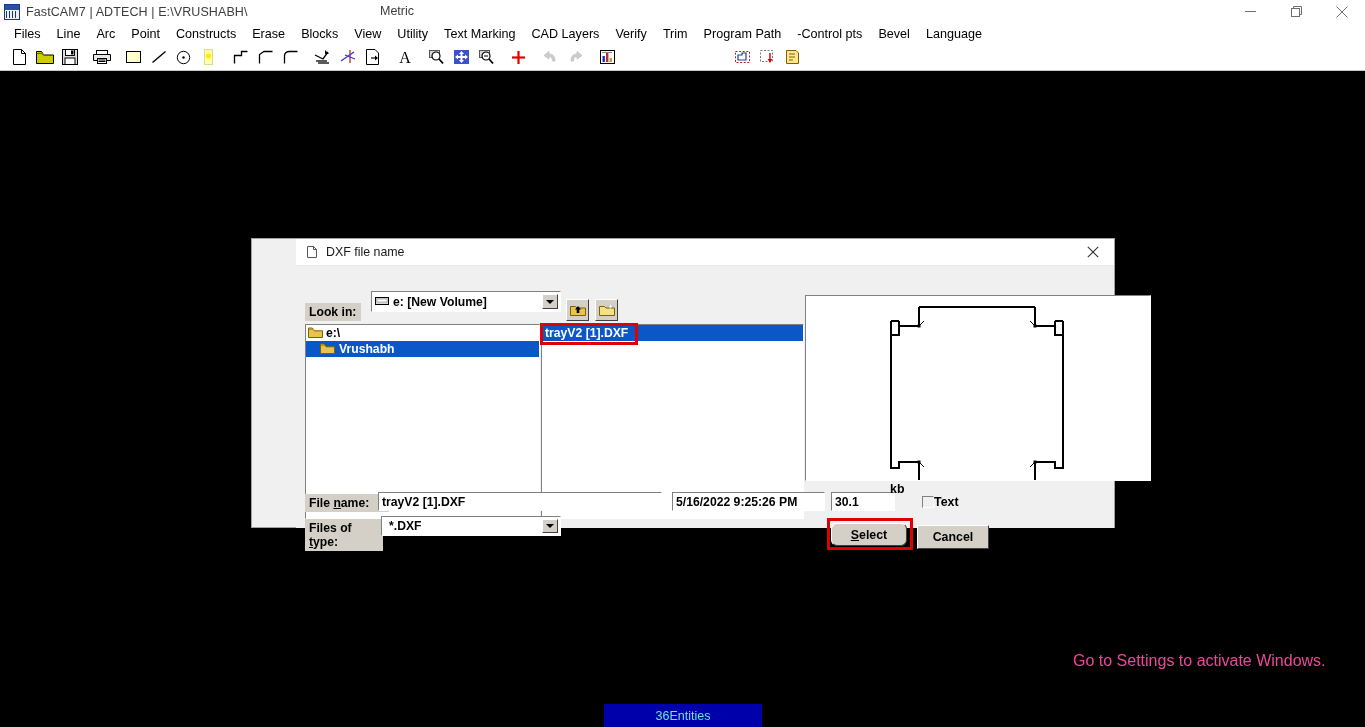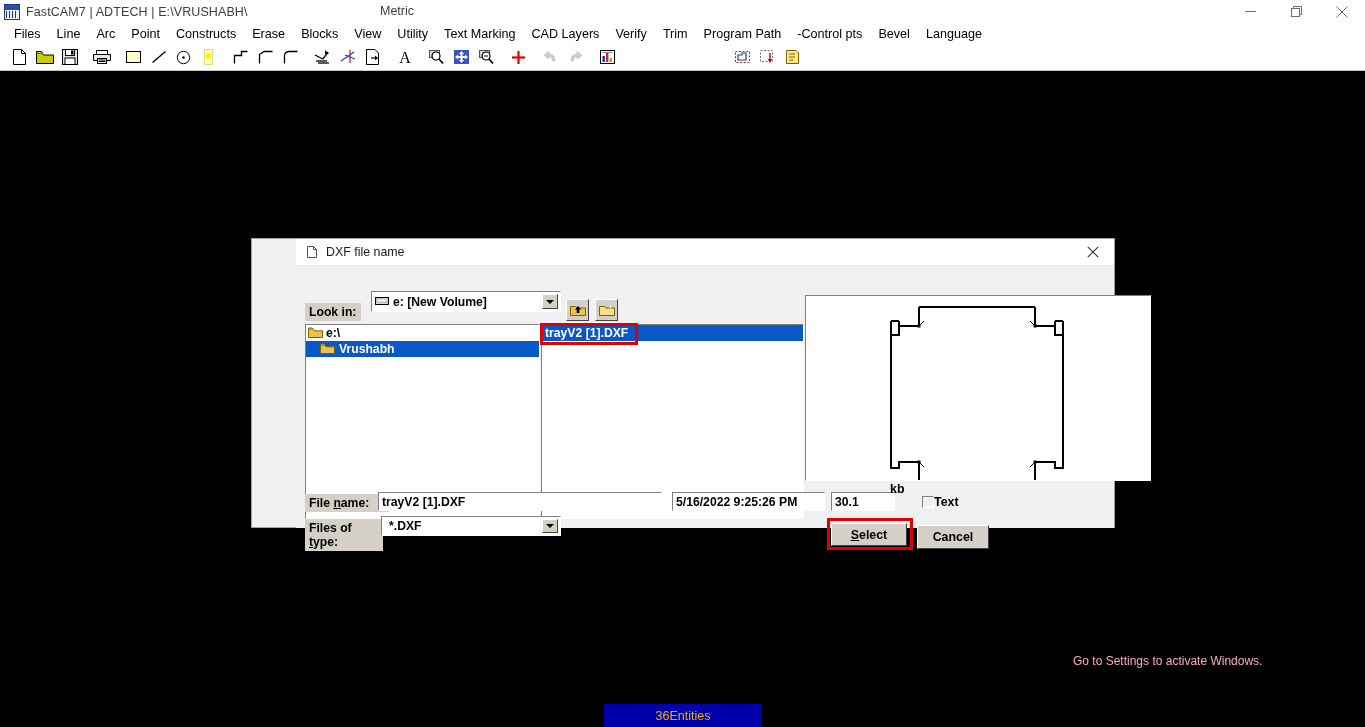--- a/index.html
+++ b/index.html
@@ -87,31 +87,31 @@
   
   .canvas {
     position: absolute; left: 0; top: 71px; width: 1365px; height: 633px;
     background: #000000;
   }
   .watermark {
     position: absolute; left: 1073px; top: 648px;
     color: #8e8e8e; user-select: none;
   }
   .wm-title { font-size: 21px; line-height: 26px; color: #9a9a9a; font-weight: 400; }
-  .wm-sub { font-size: 12px; line-height: 20px; color: #f9a8d4; margin-top: 3px; }
+  .wm-sub { font-size: 16px; line-height: 20px; color: #ec4899; margin-top: 3px; }
 
   
   .statusbar {
     position: absolute; left: 0; bottom: 0; width: 1365px; height: 23px;
     background: #000000;
   }
   .status-pill {
     position: absolute; left: 604px; top: 704px; width: 158px; height: 23px;
     background: #0000aa;
-    color: #eab308; font-size: 12.5px;
+    color: #5eead4; font-size: 12.5px;
     display: flex; align-items: center; justify-content: center;
     overflow: hidden;
   }
 
   
   .dialog {
     position: absolute; left: 251px; top: 238px; width: 864px; height: 290px;
     background: #f0f0f0;
     border: 1px solid #a0a0a0;
     box-shadow: 0 0 0 0 rgba(0,0,0,0);
@@ -599,21 +599,21 @@
       <div class="lbl-sunken" style="position:absolute;left:9px;top:253px;width:78px;">
         <span>Files of <u>t</u>ype:</span>
       </div>
       <div class="combo" style="position:absolute;left:85px;top:250px;width:180px;height:20px;">
         <span style="margin-left:7px;">*.DXF</span>
         <span class="combo-arrow">
           <span class="arrow-down"></span>
         </span>
       </div>
 
-      <div class="pushbtn" style="position:absolute;left:535px;top:257px;width:76px;height:23px;">
+      <div class="pushbtn" style="position:absolute;left:535px;top:257px;width:76px;height:23px;border-radius:6px;">
         <span><u>S</u>elect</span>
       </div>
       <div class="redbox" style="left:531px;top:252px;width:86px;height:32px;"></div>
 
       <div class="pushbtn" style="position:absolute;left:621px;top:259px;width:72px;height:24px;">
         <span>Cancel</span>
       </div>
 
       <div class="redbox" style="left:244px;top:57px;width:98px;height:22px;"></div>
 

